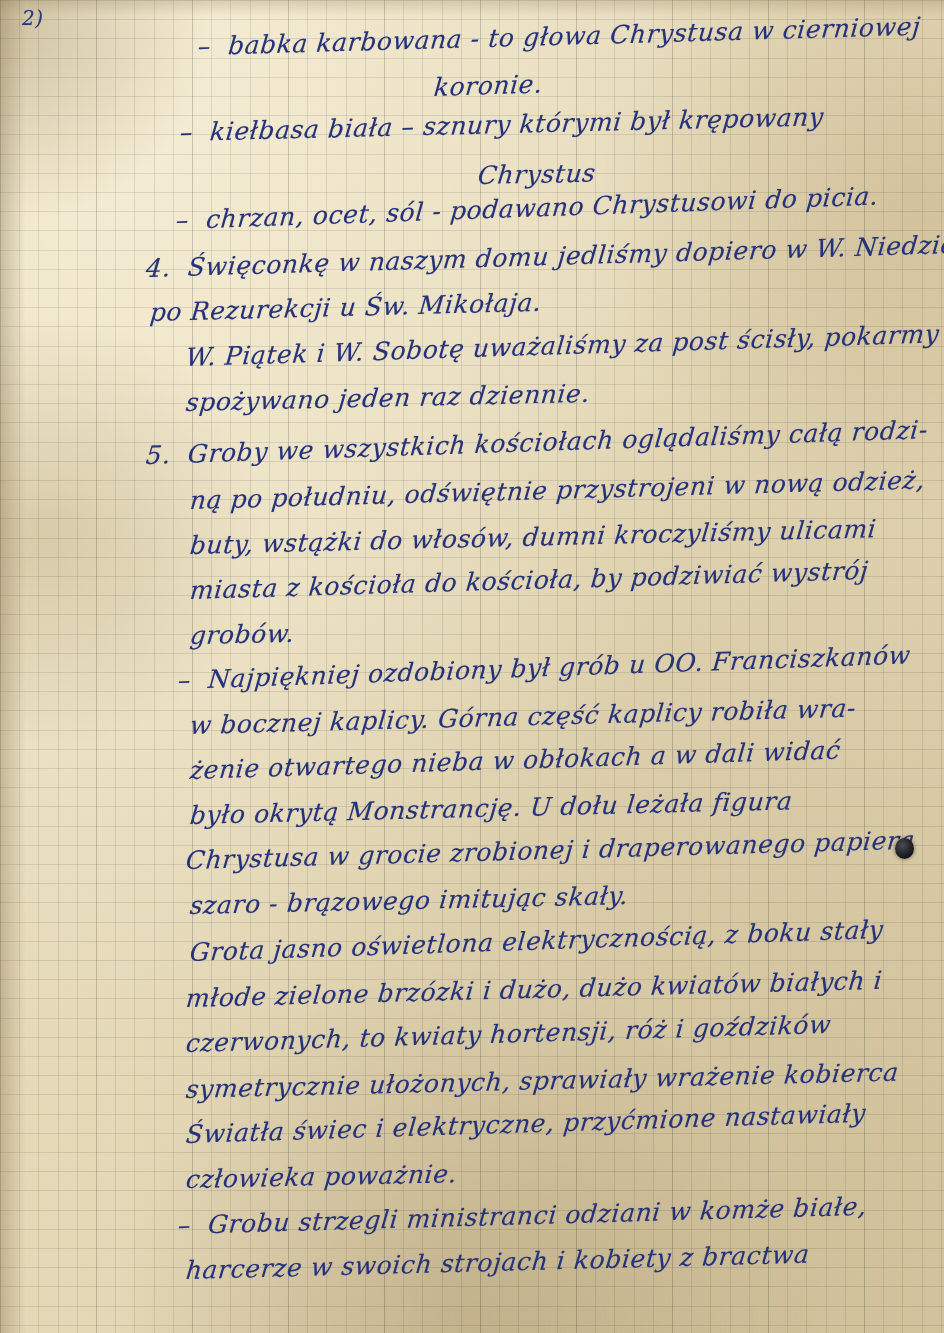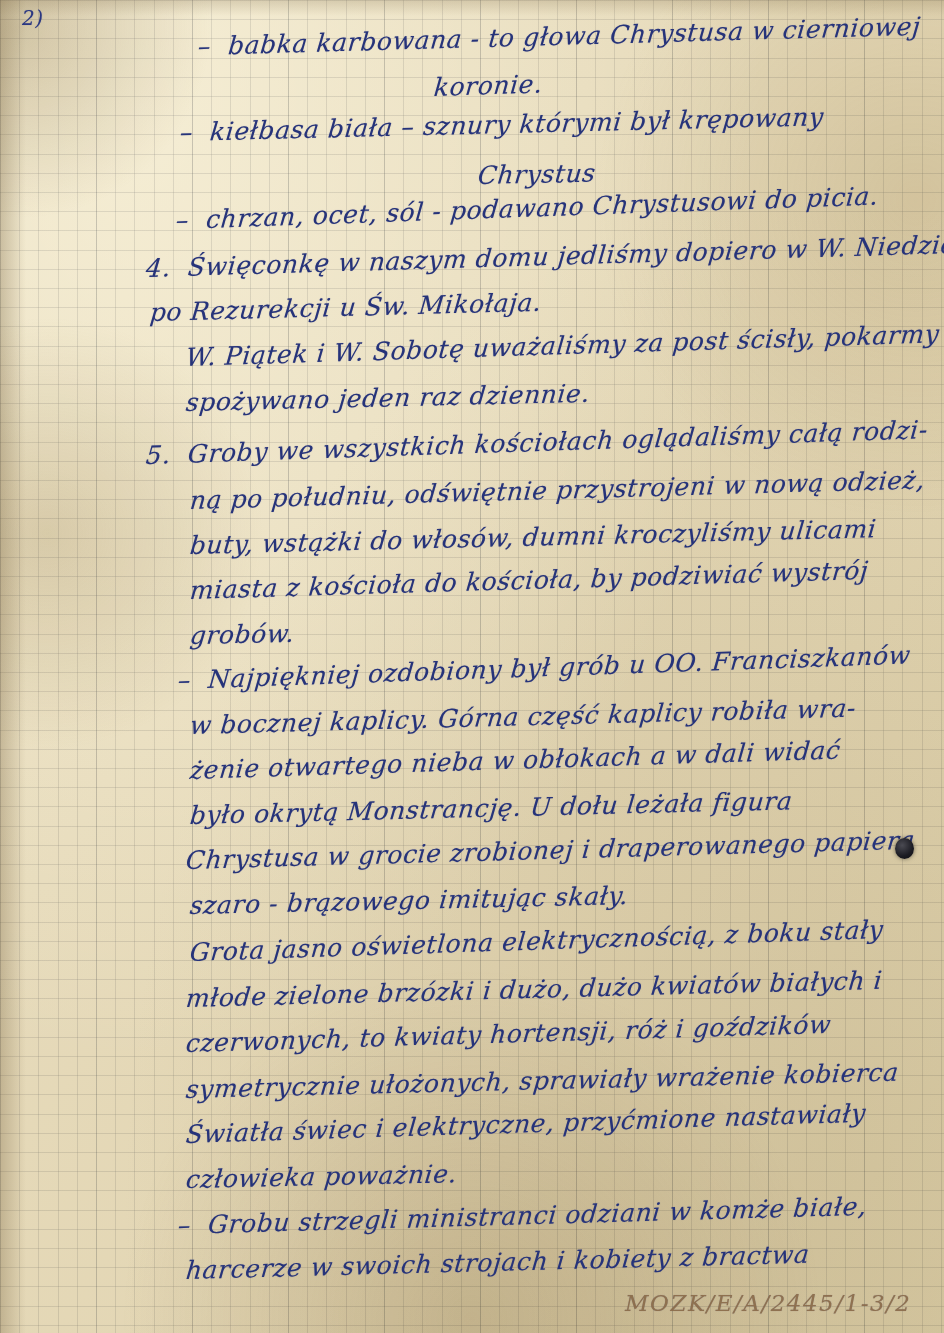--- a/index.html
+++ b/index.html
@@ -151,14 +151,13 @@
       <div class="hand line" style="left: 186px; top: 1031px; transform: rotate(-1.7deg) skewX(-7deg);"><span>czerwonych, to kwiaty hortensji, róż i goździków</span></div>
       <div class="hand line" style="left: 186px; top: 1077px; transform: rotate(-1.4deg) skewX(-7deg);"><span>symetrycznie ułożonych, sprawiały wrażenie kobierca</span></div>
       <div class="hand line" style="left: 186px; top: 1122px; transform: rotate(-1.8deg) skewX(-7deg);"><span>Światła świec i elektryczne, przyćmione nastawiały</span></div>
       <div class="hand line" style="left: 186px; top: 1167px; transform: rotate(-1.2deg) skewX(-7deg);"><span>człowieka poważnie.</span></div>
       <div class="hand line" style="left: 178px; top: 1213px; transform: rotate(-1.6deg) skewX(-7deg);"><span class="dash">–&nbsp;&nbsp;</span><span>Grobu strzegli ministranci odziani w komże białe,</span></div>
       <div class="hand line" style="left: 186px; top: 1258px; transform: rotate(-1.5deg) skewX(-7deg);"><span>harcerze w swoich strojach i kobiety z bractwa</span></div>
     </div>
 
   <div id="ink-blot"></div>
 
-  <div class="hand" id="archive-stamp">MOZK/E/A/2445/1-3/2</div>
 </div>
 
 </body></html>

